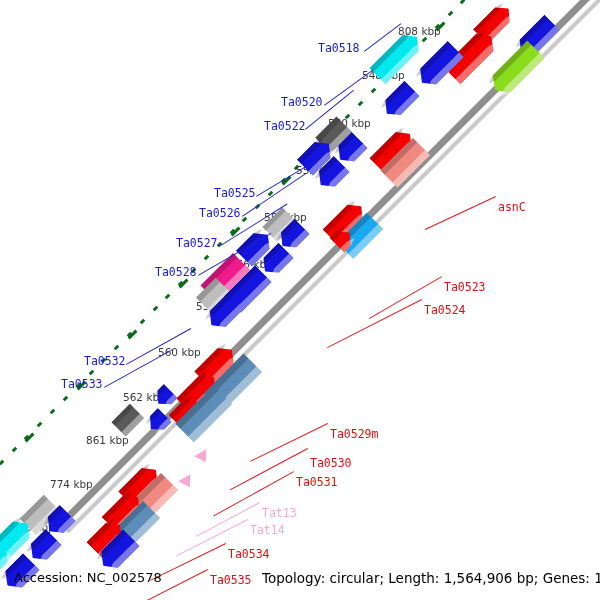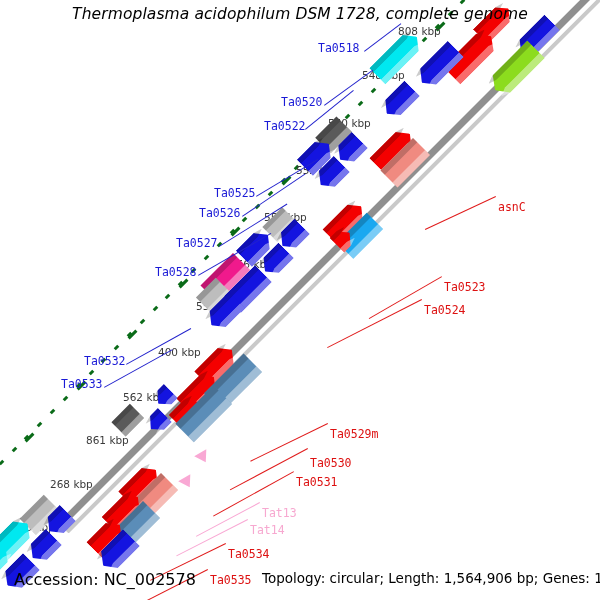--- a/index.html
+++ b/index.html
@@ -17,21 +17,21 @@
     text-align:center;
     font-style:italic;
     font-size:15.5px;
     color:#000;
     letter-spacing:.1px;
     white-space:nowrap;
   }
   
   #accession{
     position:absolute;left:14px;top:570px;
-    font-size:16px;color:#000;white-space:nowrap;
+    font-size:13px;color:#000;white-space:nowrap;
   }
   #topology{
     position:absolute;left:262px;top:570px;
     font-size:13.5px;color:#000;white-space:nowrap;
   }
   
   .backbone{
     position:absolute;
     background:#9a9a9a;
     transform-origin:0 0;
@@ -169,24 +169,24 @@
       <div class="tickdot" style="left: 24.4615px; top: 435.538px; width: 11px; transform: rotate(-45deg);"></div>
     </div>
   <div id="ticks">
       <div class="kbp" style="left: 398px; top: 25px;">808 kbp</div>
       <div class="kbp" style="left: 362px; top: 69px;">548 kbp</div>
       <div class="kbp" style="left: 328px; top: 117px;">550 kbp</div>
       <div class="kbp" style="left: 296px; top: 164px;">552 kbp</div>
       <div class="kbp" style="left: 264px; top: 211px;">554 kbp</div>
       <div class="kbp" style="left: 230px; top: 258px;">556 kbp</div>
       <div class="kbp" style="left: 196px; top: 300px;">558 kbp</div>
-      <div class="kbp" style="left: 158px; top: 346px;">400 kbp</div>
+      <div class="kbp" style="left: 158px; top: 346px;">560 kbp</div>
       <div class="kbp" style="left: 123px; top: 391px;">562 kbp</div>
       <div class="kbp" style="left: 86px; top: 434px;">861 kbp</div>
-      <div class="kbp" style="left: 50px; top: 478px;">268 kbp</div>
+      <div class="kbp" style="left: 50px; top: 478px;">774 kbp</div>
       <div class="kbp" style="left: 12px; top: 521px;">568 kbp</div>
     </div>
   <div id="genes">
       <div class="gene left" style="left: 516px; top: 16px; width: 40px; height: 21px; transform: rotate(135deg);">
         <div class="body" style="background: rgb(244, 0, 0);"></div>
         <div class="hl"></div>
         <div class="sh"></div>
       </div>
       <div class="gene right" style="left: 560px; top: 30px; width: 44px; height: 22px; transform: rotate(135deg);">
         <div class="body" style="background: rgb(20, 20, 224);"></div>
@@ -444,16 +444,15 @@
       <div class="lbl red" style="left: 424px; top: 303px;">Ta0524</div>
       <div class="lbl red" style="left: 330px; top: 427px;">Ta0529m</div>
       <div class="lbl red" style="left: 310px; top: 456px;">Ta0530</div>
       <div class="lbl red" style="left: 296px; top: 475px; text-align: center;">Ta0531</div>
       <div class="lbl pink" style="left: 262px; top: 506px;">Tat13</div>
       <div class="lbl pink" style="left: 250px; top: 523px;">Tat14</div>
       <div class="lbl red" style="left: 228px; top: 547px;">Ta0534</div>
       <div class="lbl red" style="left: 210px; top: 573px;">Ta0535</div>
     </div>
 
-  <div id="title">Thermoplasma acidophilum DSM 1728, complete genome</div>
   <div id="accession">Accession: NC_002578</div>
   <div id="topology">Topology: circular; Length: 1,564,906 bp; Genes: 1,530</div>
 </div>
 
 </body></html>

